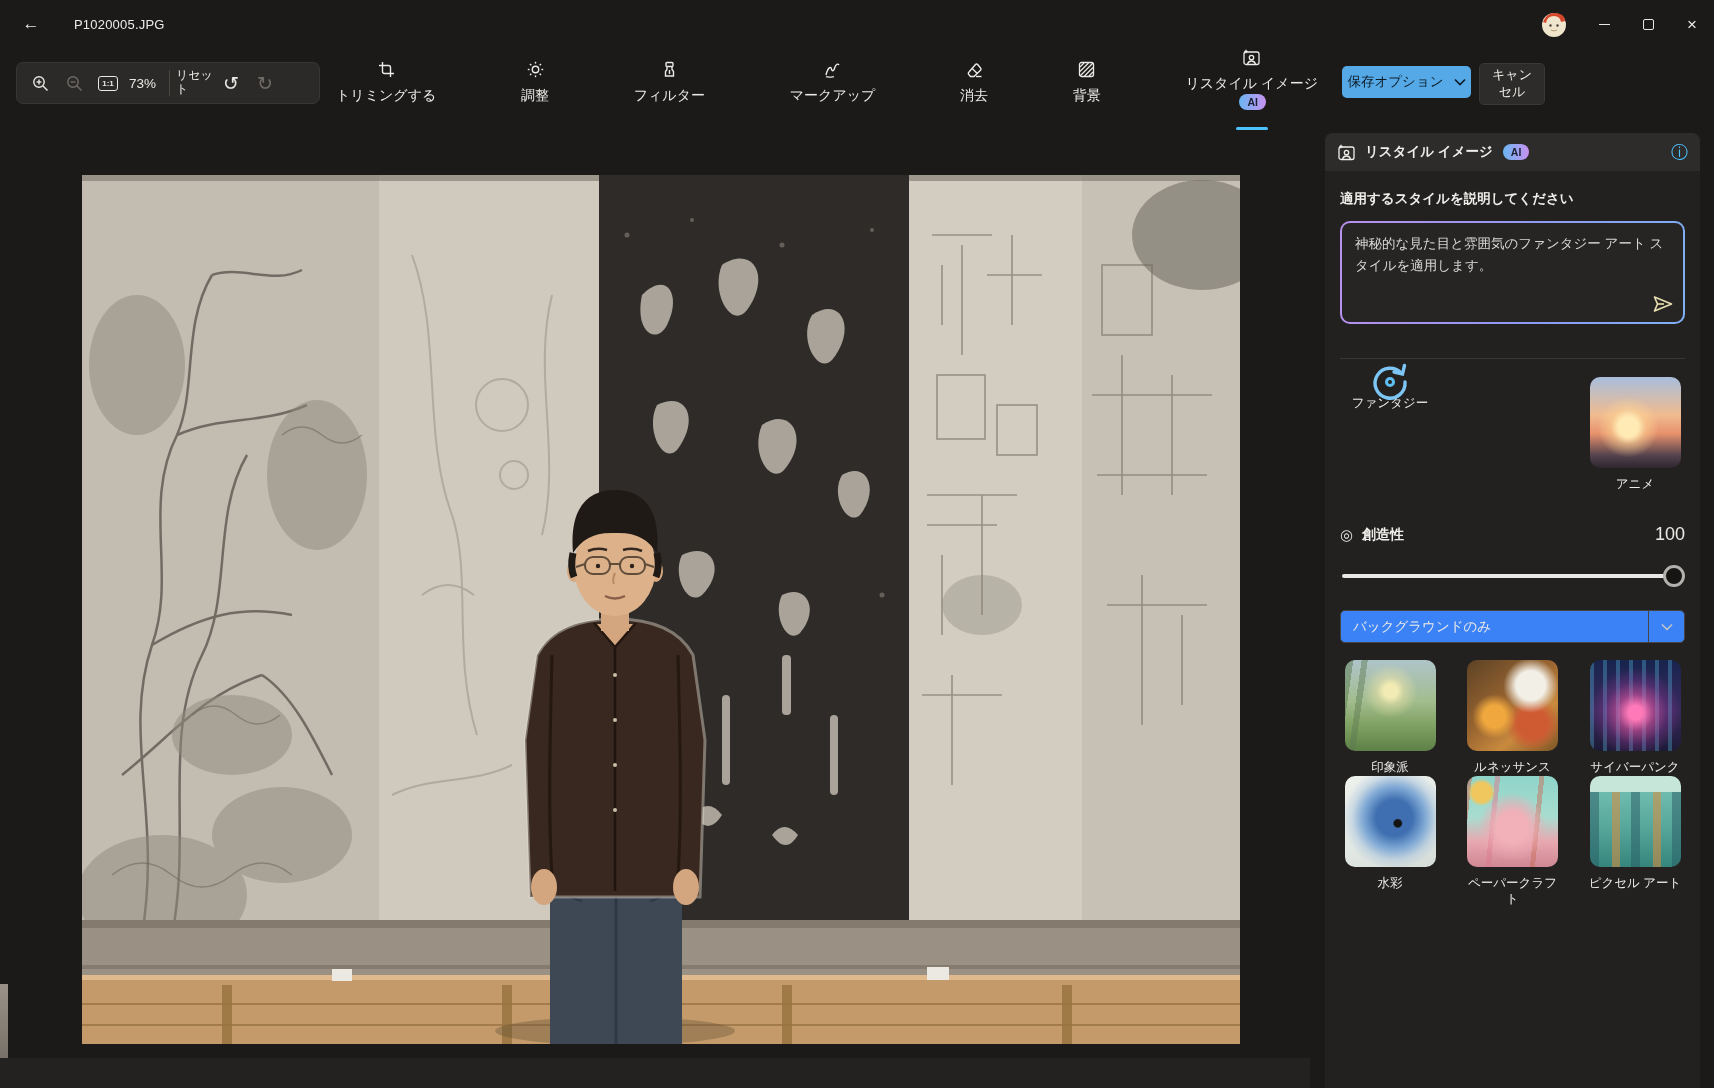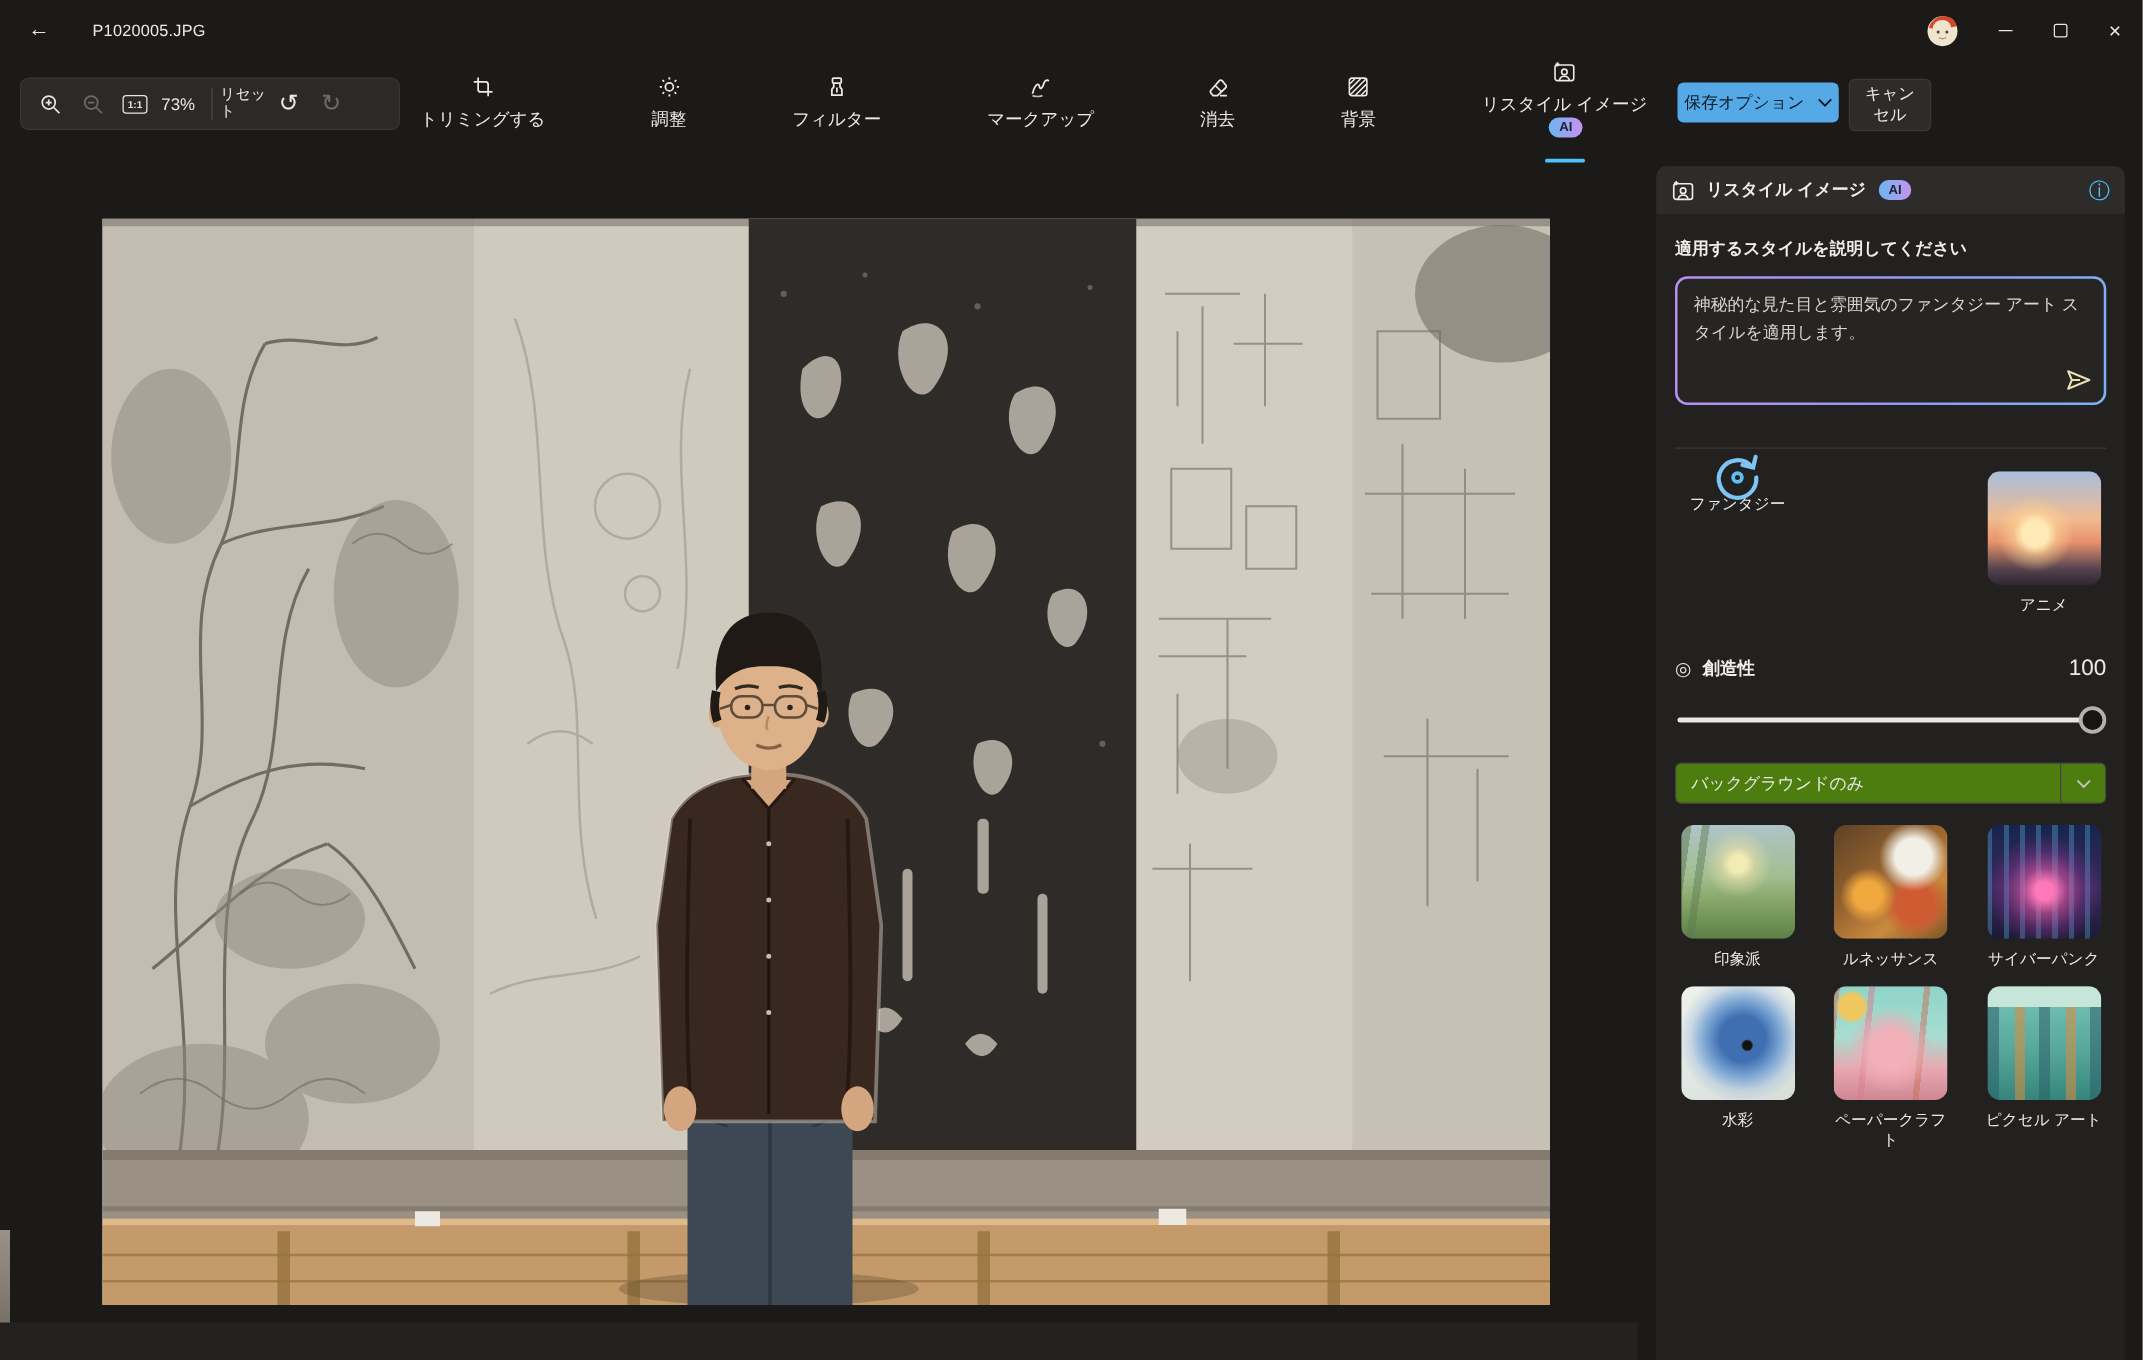--- a/index.html
+++ b/index.html
@@ -90,27 +90,27 @@
 
   .creativity-row { margin-top:32px; display:flex; align-items:center; gap:9px; }
   .creativity-icon { font-size:15px; color:#e9e7e4; }
   .creativity-label { font-size:14px; font-weight:600; color:#f0eeeb; }
   .creativity-value { margin-left:auto; font-size:18px; color:#eceae7; }
   .slider { margin-top:20px; position:relative; height:22px; cursor:pointer; }
   .slider-track { position:absolute; left:2px; right:2px; top:9px; height:4px; border-radius:2px; background:#e9e7e4; }
   .slider-thumb { position:absolute; right:0; top:0; width:22px; height:22px; border-radius:50%;
                   background:#161514; border:3px solid #b3b1ae; cursor:grab; }
 
-  .scope-select { margin-top:23px; height:33px; background:#4d7c0f; border:1px solid #474543; border-radius:5px;
+  .scope-select { margin-top:23px; height:33px; background:#3b82f6; border:1px solid #474543; border-radius:5px;
                   display:flex; align-items:center; cursor:pointer; }
   .scope-value { flex:1; font-size:13.5px; color:#eceae7; padding-left:12px; }
   .scope-chevron { width:36px; align-self:stretch; border-left:1px solid #474543; display:flex; align-items:center;
                    justify-content:center; }
 
-  .preset-grid { margin-top:17px; display:flex; flex-wrap:wrap; justify-content:space-between; row-gap:13px; }
+  .preset-grid { margin-top:17px; display:flex; flex-wrap:wrap; justify-content:space-between; }
 
   
   .art-fantasy { background:
       radial-gradient(circle at 62% 30%, rgba(180,190,200,.35) 0 18%, transparent 40%),
       linear-gradient(160deg,#55616c 0%,#303c46 38%,#131d26 100%); }
   .art-anime { background:
       radial-gradient(circle at 42% 55%, #ffe9b4 0 14%, rgba(255,214,150,.55) 24%, transparent 42%),
       linear-gradient(180deg,#a8bedd 0%,#f0bb8f 42%,#e8926c 62%,#55434e 86%,#2e2630 100%); }
   .art-surreal { background:
       radial-gradient(circle at 28% 22%, #e7b9bf 0 9%, transparent 12%),

